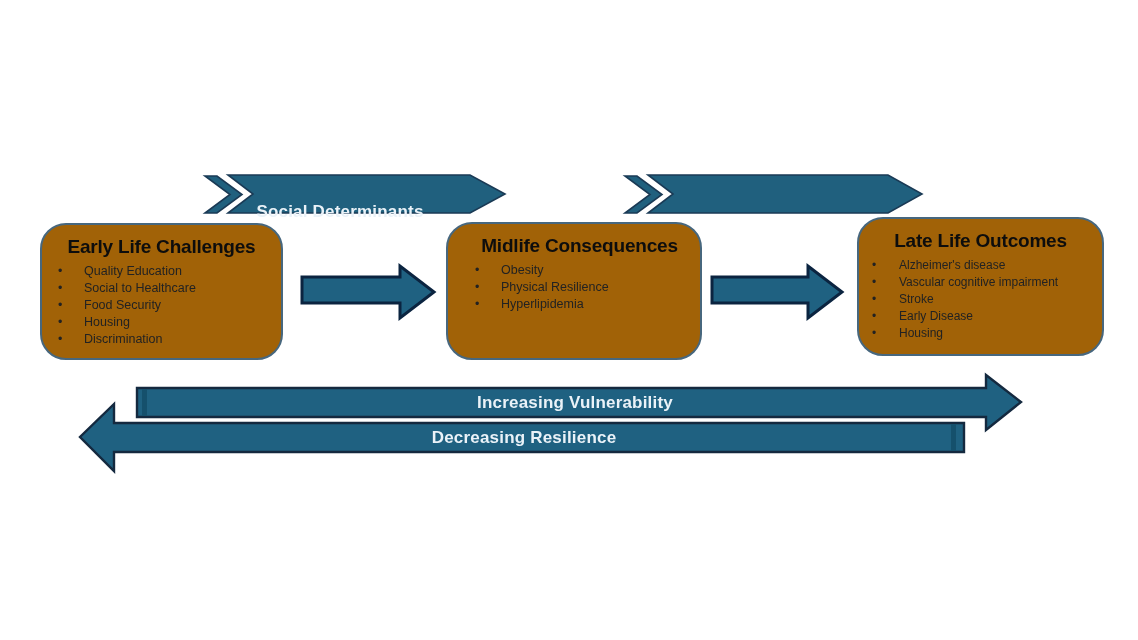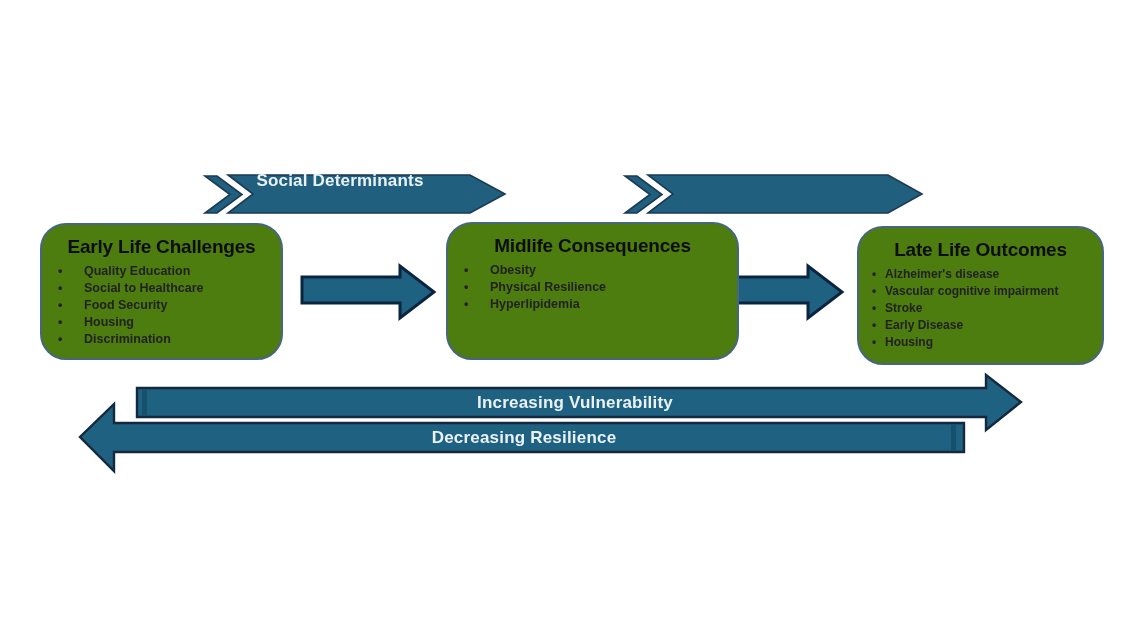--- a/index.html
+++ b/index.html
@@ -14,34 +14,34 @@
   .stripe { stroke:none; }
 
   .label {
     position:absolute; transform:translate(-50%,-50%);
     color:#EAF2F8; font-weight:600; white-space:nowrap; z-index:3;
   }
   .banner-label { font-size:17px; letter-spacing:0.2px; }
   .flow-label   { font-size:17px; letter-spacing:0.2px; }
 
   .stage-box {
-    position:absolute; background:#4d7c0f; box-sizing:border-box;
+    position:absolute; background:#a16207; box-sizing:border-box;
     border:2px solid #47677E; border-radius:26px; z-index:2;
   }
   .stage-title {
     text-align:center; font-weight:700; color:#0D0D0D;
     font-size:19px; letter-spacing:-0.2px; margin-top:11px;
   }
   .stage-list {
     list-style:none; margin:5px 0 12px 0; padding:0;
-    font-size:12.5px; font-weight:700; color:#222222;
+    font-size:12.5px; font-weight:400; color:#222222;
   }
   .stage-list li { position:relative; padding-left:42px; line-height:17px; white-space:nowrap; }
   .stage-list li::before { content:"\2022"; position:absolute; left:16px; top:0; color:#222222; }
-  .stage-box.s3 .stage-list li { padding-left:26px; font-size:12px; }
+  .stage-box.s3 .stage-list li { padding-left:40px; font-size:12px; }
   .stage-box.s3 .stage-list li::before { left:13px; }
 </style>
 </head>
 <body>
 
 <div class="canvas">
 
   <svg class="shapes" width="1138" height="640" viewBox="0 0 1138 640">
 
     <polygon class="banner-shape" points="205,176 217,176 242,194.5 217,213 205,213 230,194.5" fill="#20607E"></polygon>
@@ -54,43 +54,43 @@
 
     <polygon class="small-arrow" points="712,277 808,277 808,266 842,292 808,318 808,303 712,303" fill="#1F6181"></polygon>
 
     <polygon class="flow-arrow" points="137,388 986,388 986,375 1021,402 986,430 986,417 137,417" fill="#1F6181"></polygon>
     <rect class="stripe" x="142" y="389" width="5" height="27" fill="#15506C"></rect>
 
     <polygon class="flow-arrow" points="964,423 114,423 114,404 80,437 114,471 114,452 964,452" fill="#1F6181"></polygon>
     <rect class="stripe" x="951" y="424" width="5" height="27" fill="#15506C"></rect>
   </svg>
 
-  <div class="label banner-label" style="left:340px; top:181px;text-align:center;">Social Determinants</div>
+  <div class="label banner-label" style="left:340px; top:212px;text-align:center;">Social Determinants</div>
 
   <div class="stage-box s1" style="left:40px; top:223px; width:243px; height:137px;">
     <div class="stage-title">Early Life Challenges</div>
     <ul class="stage-list">
       <li>Quality Education</li>
       <li>Social to Healthcare</li>
       <li>Food Security</li>
       <li>Housing</li>
       <li>Discrimination</li>
     </ul>
   </div>
 
-  <div class="stage-box s2" style="left:446px; top:222px; width:293px; height:138px;">
+  <div class="stage-box s2" style="left:446px; top:222px; width:256px; height:138px;padding-left:11px;">
     <div class="stage-title">Midlife Consequences</div>
     <ul class="stage-list">
       <li>Obesity</li>
       <li>Physical Resilience</li>
       <li>Hyperlipidemia</li>
     </ul>
   </div>
 
-  <div class="stage-box s3" style="left:857px; top:226px; width:247px; height:139px;">
+  <div class="stage-box s3" style="left:857px; top:217px; width:247px; height:139px;">
     <div class="stage-title">Late Life Outcomes</div>
     <ul class="stage-list">
       <li>Alzheimer's disease</li>
       <li>Vascular cognitive impairment</li>
       <li>Stroke</li>
       <li>Early Disease</li>
       <li>Housing</li>
     </ul>
   </div>
 

